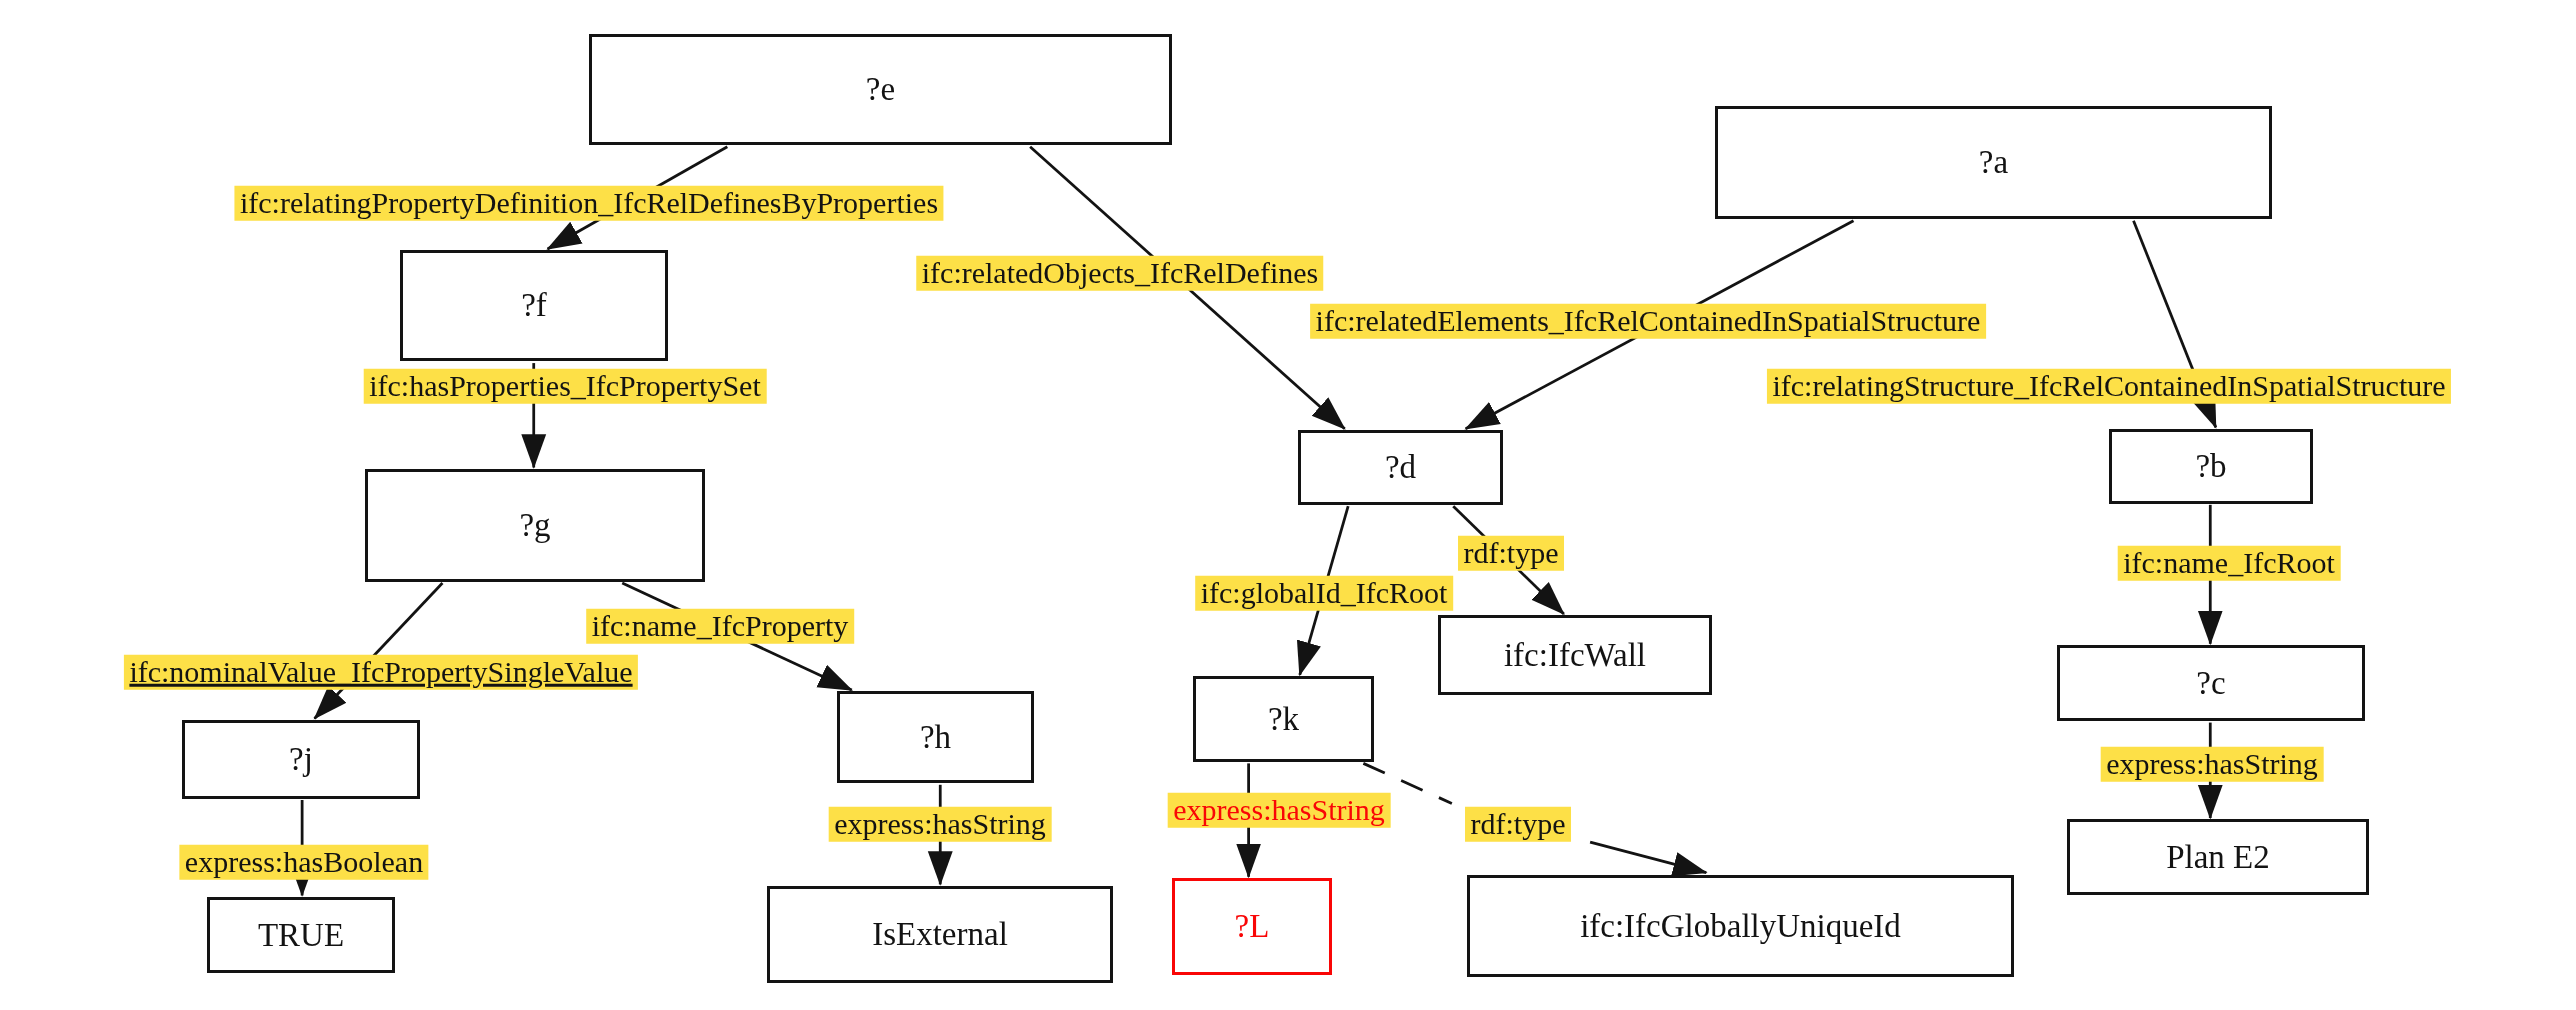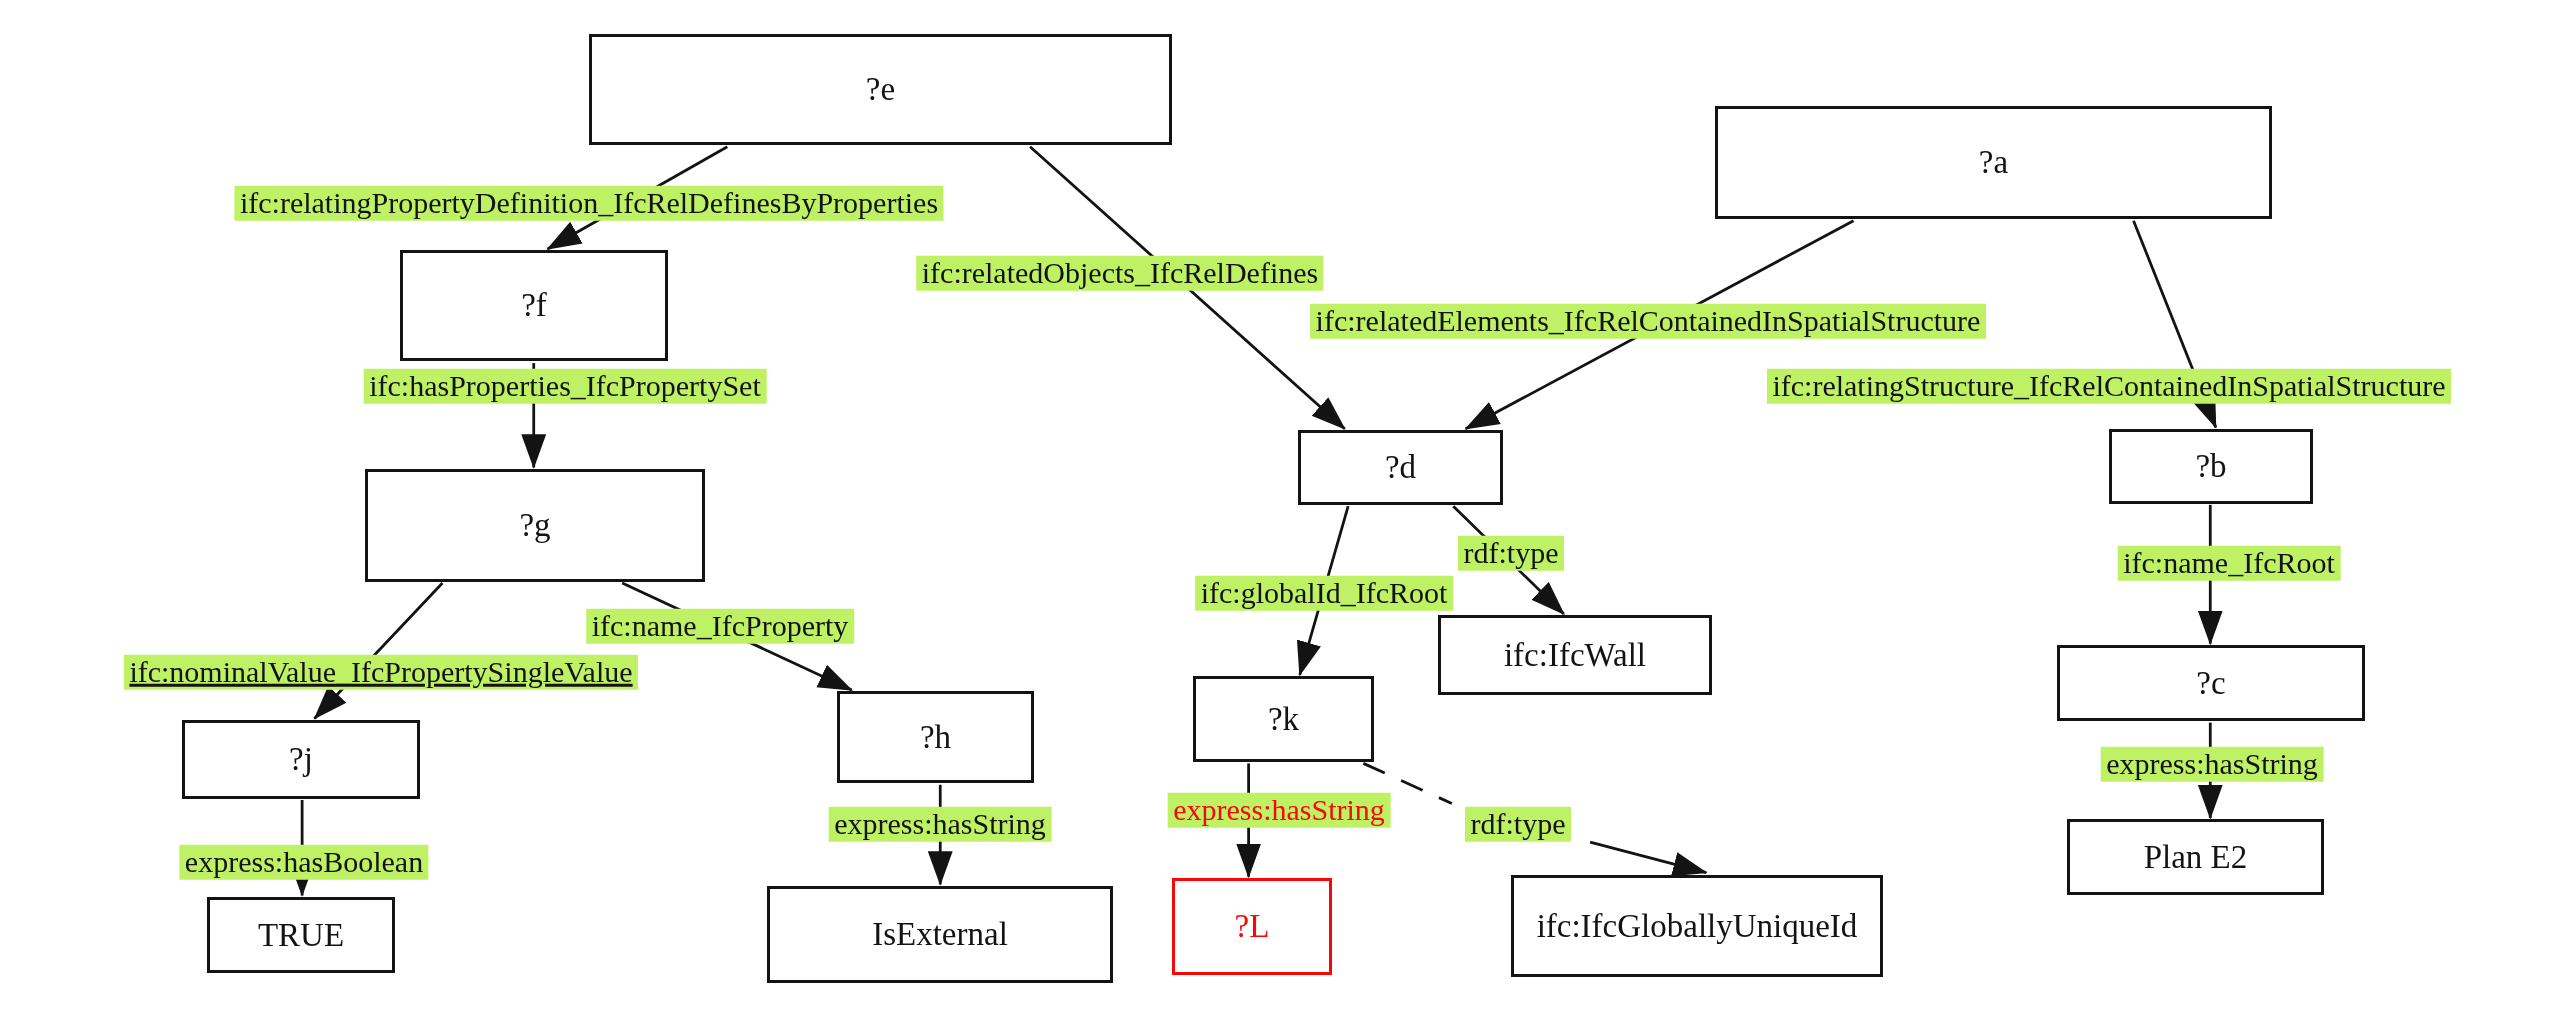--- a/index.html
+++ b/index.html
@@ -41,21 +41,21 @@
     color: #131313;
     white-space: nowrap;
   }
   .node.red {
     border-color: #f90606;
     color: #f90606;
   }
   .elabel {
     position: absolute;
     transform: translate(-50%, -50%);
-    background: #bef264;
+    background: #fde047;
     padding: 0 5.5px;
     font-size: 30px;
     color: #131313;
     white-space: nowrap;
     line-height: 1.15;
   }
   .elabel.red {
     color: #f90606;
   }
 </style>
@@ -95,22 +95,22 @@
   <div class="node" style="left:1298px; top:430px; width:205px; height:75px;">?d</div>
   <div class="node" style="left:2109px; top:429px; width:204px; height:75px;">?b</div>
   <div class="node" style="left:182px; top:720px; width:238px; height:79px;">?j</div>
   <div class="node" style="left:837px; top:691px; width:197px; height:92px;">?h</div>
   <div class="node" style="left:1193px; top:676px; width:181px; height:86px;">?k</div>
   <div class="node" style="left:2057px; top:645px; width:308px; height:76px;">?c</div>
   <div class="node" style="left:207px; top:897px; width:188px; height:76px;">TRUE</div>
   <div class="node" style="left:767px; top:886px; width:346px; height:97px;">IsExternal</div>
   <div class="node red" style="left:1172px; top:878px; width:160px; height:97px;">?L</div>
   <div class="node" style="left:1438px; top:615px; width:274px; height:80px;">ifc:IfcWall</div>
-  <div class="node" style="left:1467px; top:875px; width:372px; height:102px;margin-left:44px;">ifc:IfcGloballyUniqueId</div>
-  <div class="node" style="left:2067px; top:819px; width:257px; height:76px;">Plan E2</div>
+  <div class="node" style="left:1467px; top:875px; width:547px; height:102px;">ifc:IfcGloballyUniqueId</div>
+  <div class="node" style="left:2067px; top:819px; width:302px; height:76px;">Plan E2</div>
 
   <div class="elabel" style="left:589px; top:203px;">ifc:relatingPropertyDefinition_IfcRelDefinesByProperties</div>
   <div class="elabel" style="left:1120px; top:273px;">ifc:relatedObjects_IfcRelDefines</div>
   <div class="elabel" style="left:1648px; top:321px;">ifc:relatedElements_IfcRelContainedInSpatialStructure</div>
   <div class="elabel" style="left:2109px; top:386px;">ifc:relatingStructure_IfcRelContainedInSpatialStructure</div>
   <div class="elabel" style="left:537px; top:386px;margin-left:28px;">ifc:hasProperties_IfcPropertySet</div>
   <div class="elabel" style="left:720px; top:626px;">ifc:name_IfcProperty</div>
   <div class="elabel" style="left:381px; top:672px;text-decoration:underline;">ifc:nominalValue_IfcPropertySingleValue</div>
   <div class="elabel" style="left:304px; top:842px;margin-top:20px;">express:hasBoolean</div>
   <div class="elabel" style="left:940px; top:824px;">express:hasString</div>

